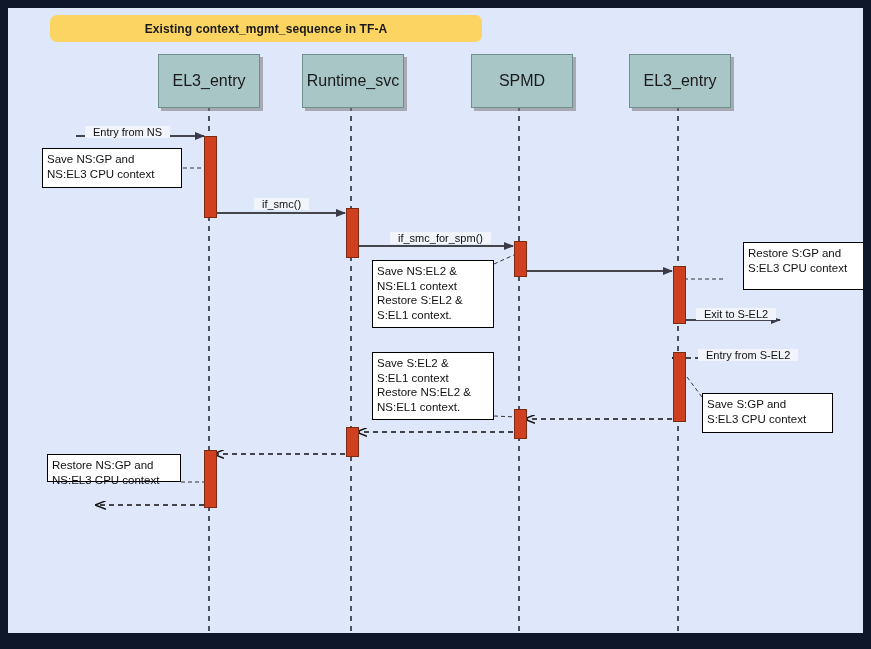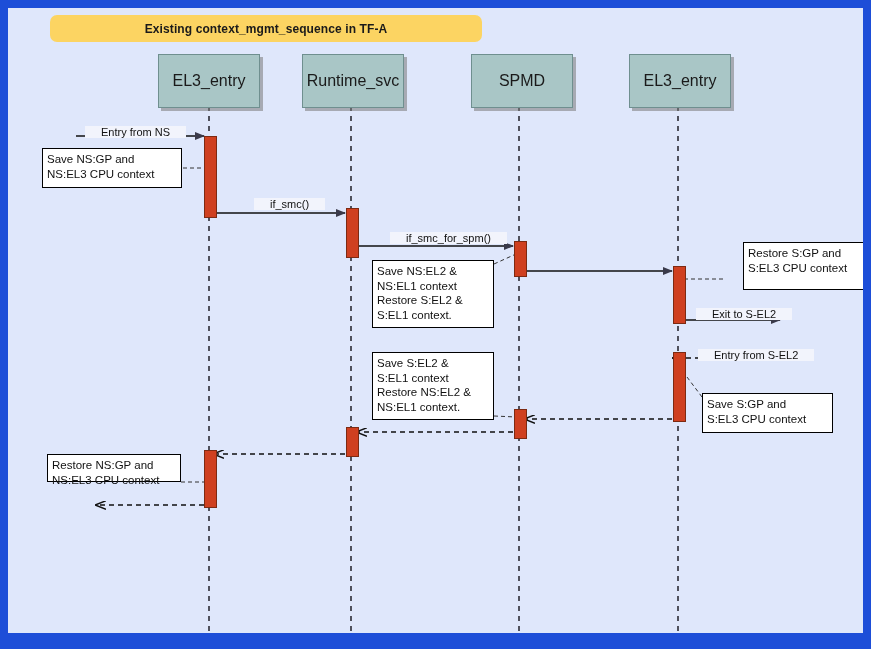--- a/index.html
+++ b/index.html
@@ -1,36 +1,36 @@
 <!DOCTYPE html>
 <html><head>
 <meta charset="utf-8">
 <style>
   html,body{margin:0;padding:0;background:#000;}
   body{width:871px;height:649px;overflow:hidden;
        font-family:"Liberation Sans","DejaVu Sans",sans-serif;}
-  #frame{position:absolute;left:0;top:0;width:871px;height:649px;background:#1d4ed8;}
+  #frame{position:absolute;left:0;top:0;width:871px;height:649px;background:#0f172a;}
   #canvas{position:absolute;left:8px;top:8px;width:855px;height:625px;background:#dfe7fb;overflow:hidden;}
   svg{position:absolute;left:0;top:0;}
 
   .title-box{position:absolute;background:#fcd462;border-radius:7px;
     display:flex;align-items:center;justify-content:center;
     font-size:12px;font-weight:bold;color:#1a1a1a;letter-spacing:.1px;}
 
   .participant{position:absolute;background:#a9c6c6;border:1px solid #6f8f8f;
     box-shadow:3px 3px 0 rgba(120,120,120,.55);
     display:flex;align-items:center;justify-content:center;
     font-size:16px;color:#1a1a1a;}
 
   .note{position:absolute;background:#ffffff;border:1px solid #000;
     font-size:11.5px;line-height:14.5px;color:#111;padding:3px 5px 3px 4px;
     box-sizing:border-box;white-space:pre;}
 
   .msg-label{position:absolute;font-size:11px;color:#111;background:#f2f4fc;
-    padding:0 16px;white-space:nowrap;}
+    padding:0 8px;white-space:nowrap;}
 
   .act{position:absolute;background:#cf4020;border:1px solid #7d2a12;}
 </style>
 </head>
 <body>
 
 <div id="frame">
   <div id="canvas">
 
     <svg id="vector" width="855" height="625">

